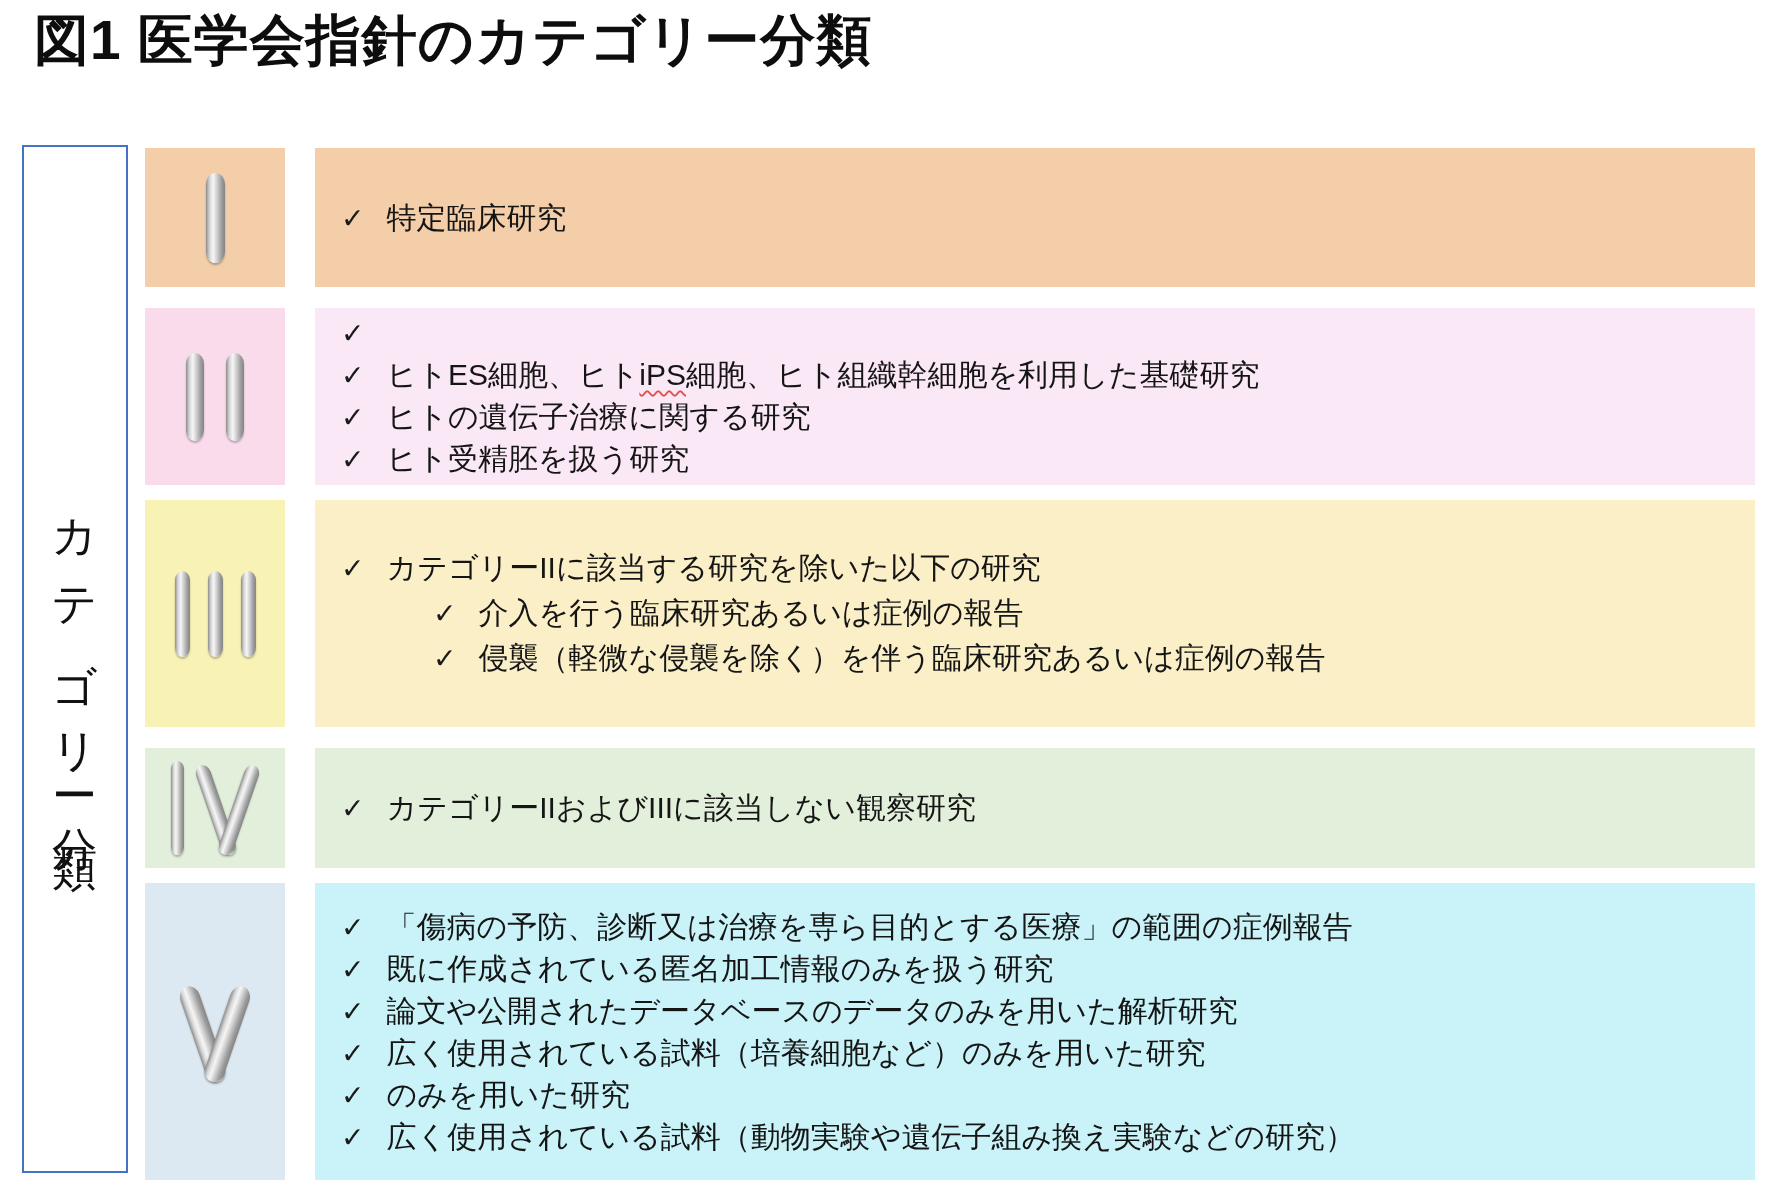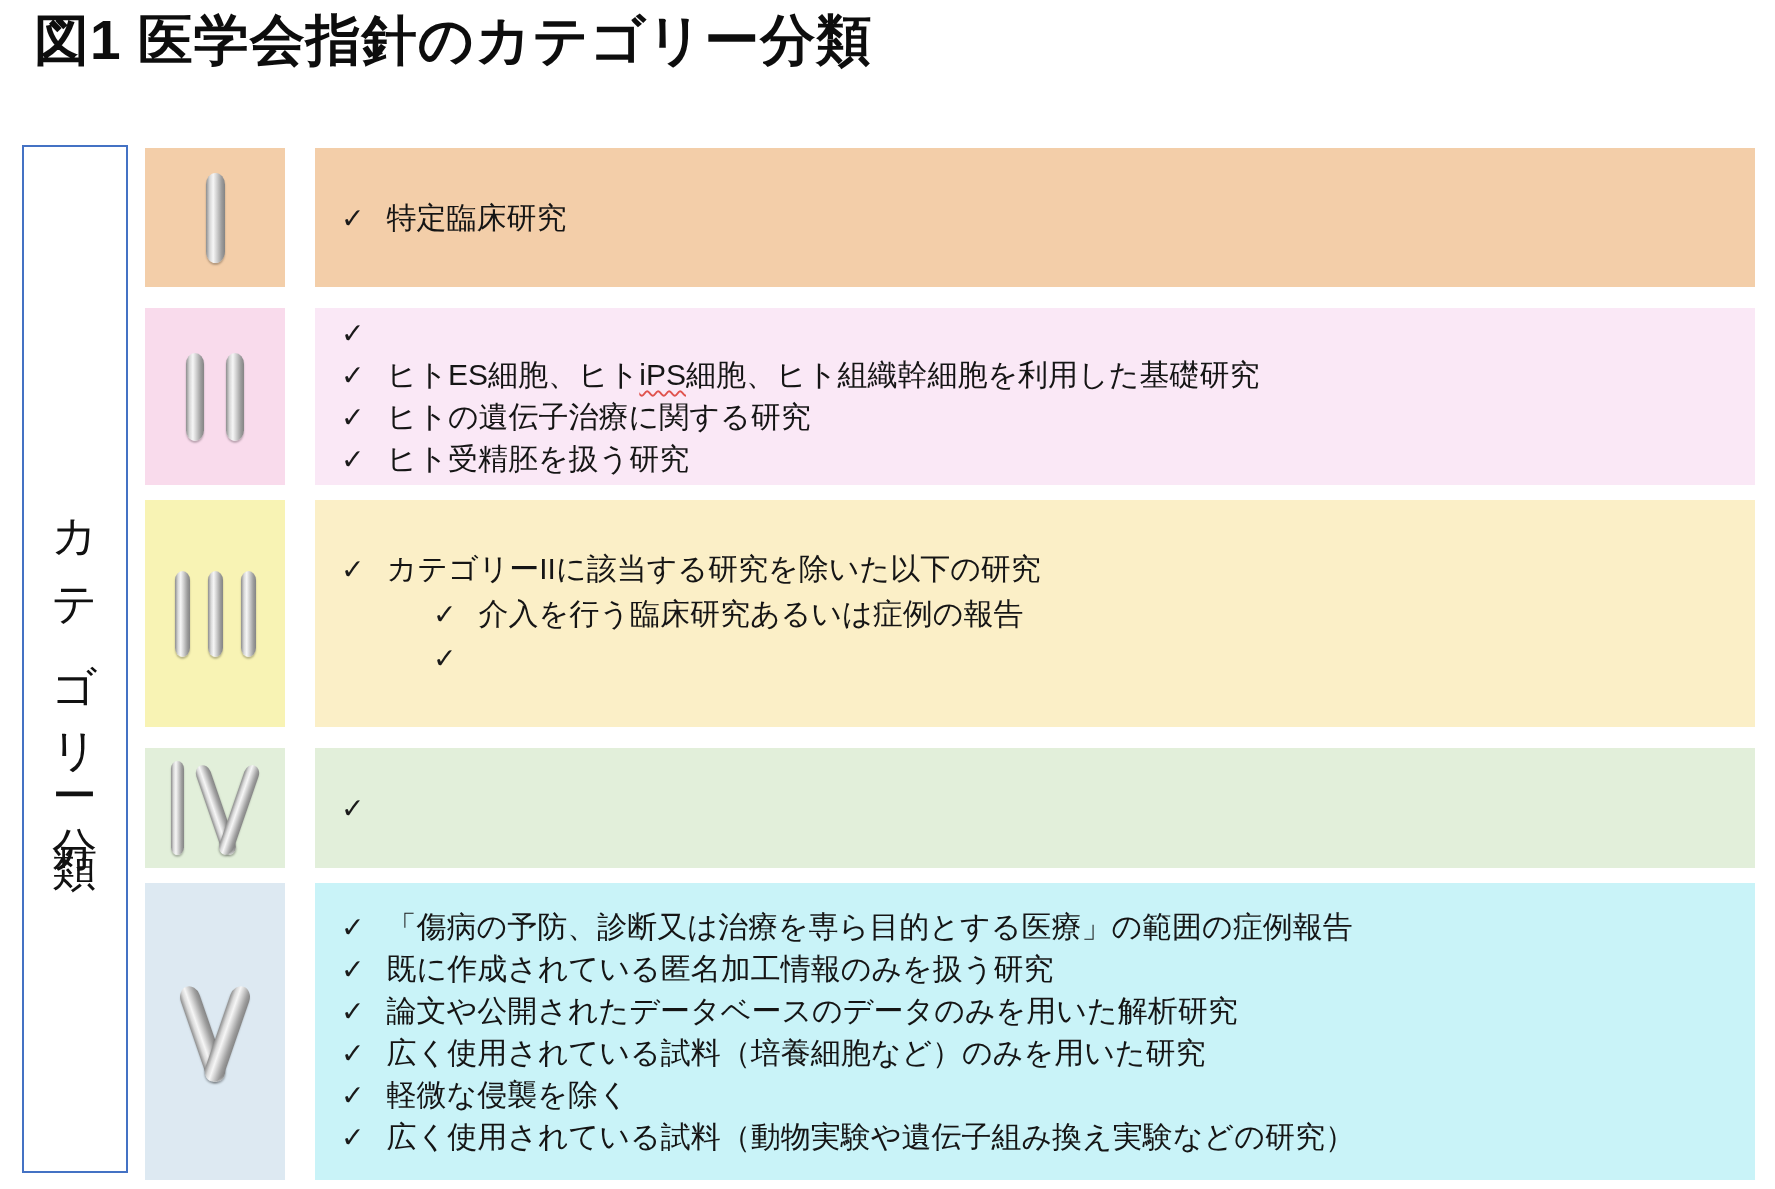--- a/index.html
+++ b/index.html
@@ -143,39 +143,41 @@
         <li class="item">
           <span class="check">✓</span>
           <span class="item-text">カテゴリーIIに該当する研究を除いた以下の研究</span>
         </li>
         <li class="item indent">
           <span class="check">✓</span>
           <span class="item-text">介入を行う臨床研究あるいは症例の報告</span>
         </li>
         <li class="item indent">
           <span class="check">✓</span>
+          <span class="item-text">侵襲（軽微な侵襲を除く）を伴う臨床研究あるいは症例の報告</span>
         </li>
       </ul>
   </div>
 </section>
 
 <section class="row row4">
   <div class="numeral-cell" title="IV" style="background: rgb(226, 239, 218);">
     <div class="numeral-group num-IV">
       <div class="bar i-bar"></div>
       <div class="v-shape">
         <div class="bar stroke left"></div>
         <div class="bar stroke right"></div>
       </div>
     </div>
   </div>
   <div class="panel" style="background: rgb(226, 239, 218);">
     <ul class="items">
         <li class="item">
           <span class="check">✓</span>
+          <span class="item-text">カテゴリーIIおよびIIIに該当しない観察研究</span>
         </li>
       </ul>
   </div>
 </section>
 
 <section class="row row5">
   <div class="numeral-cell" title="V" style="background: rgb(221, 233, 242);">
     <div class="numeral-group num-V">
       <div class="v-shape">
         <div class="bar stroke left"></div>
@@ -196,21 +198,21 @@
         <li class="item">
           <span class="check">✓</span>
           <span class="item-text">論文や公開されたデータベースのデータのみを用いた解析研究</span>
         </li>
         <li class="item">
           <span class="check">✓</span>
           <span class="item-text">広く使用されている試料（培養細胞など）のみを用いた研究</span>
         </li>
         <li class="item">
           <span class="check">✓</span>
-          <span class="item-text">軽微な侵襲を除く</span>
+          <span class="item-text">のみを用いた研究</span>
         </li>
         <li class="item">
           <span class="check">✓</span>
           <span class="item-text">広く使用されている試料（動物実験や遺伝子組み換え実験などの研究）</span>
         </li>
       </ul>
   </div>
 </section>
 
 </body></html>

